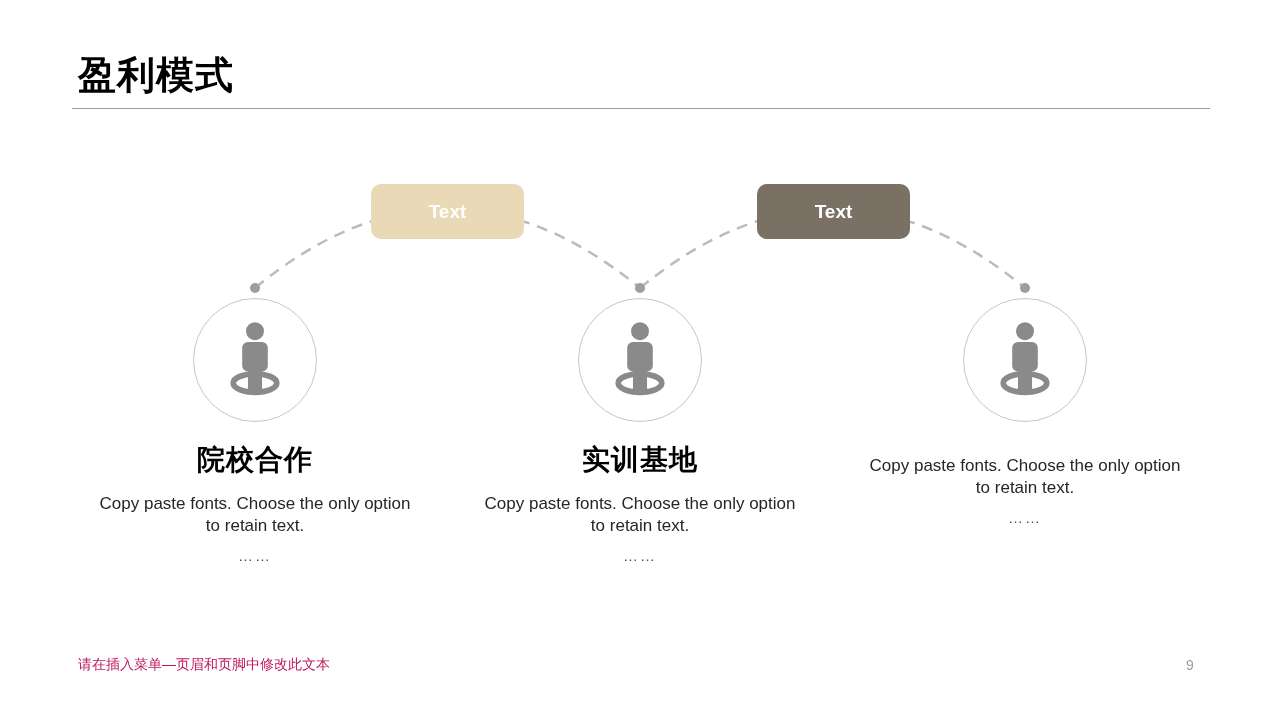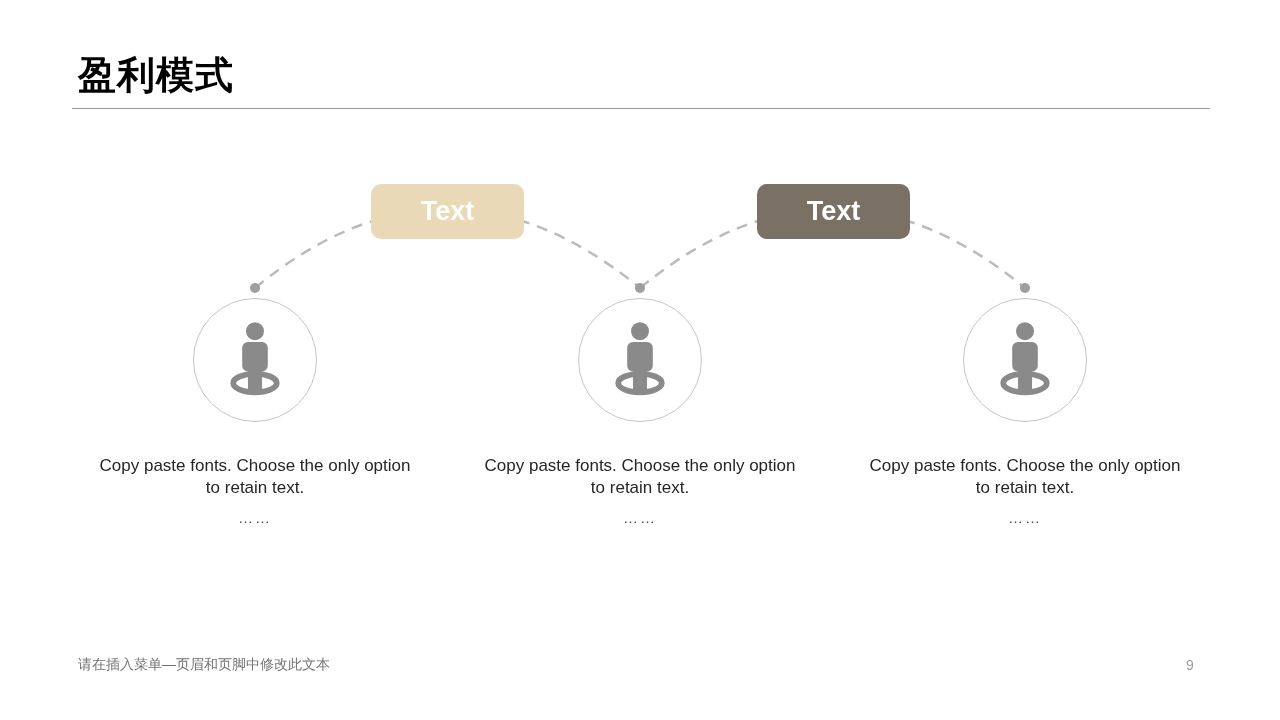--- a/index.html
+++ b/index.html
@@ -48,21 +48,21 @@
   
   .connector-box {
     position: absolute;
     top: 184px;
     width: 153px;
     height: 55px;
     border-radius: 10px;
     display: flex;
     align-items: center;
     justify-content: center;
-    font-size: 27px;
+    font-size: 19px;
     font-weight: bold;
     color: #ffffff;
   }
   .connector-box.box-1 { left: 371px; background: #ead9b6; }
   .connector-box.box-2 { left: 757px; background: #7a7164; }
 
   
   .node-circle {
     position: absolute;
     top: 298px;
@@ -110,21 +110,21 @@
     color: #4d4d4d;
     letter-spacing: 2px;
   }
 
   
   .footer-note {
     position: absolute;
     left: 78px;
     top: 656px;
     font-size: 14px;
-    color: #737373;
+    color: #be185d;
   }
   .page-number {
     position: absolute;
     left: 1186px;
     top: 657px;
     font-size: 14px;
     color: #9e9e9e;
   }
 </style>
 </head>
@@ -169,24 +169,26 @@
   <div class="node-circle node-3">
     <svg class="person-icon" viewBox="0 0 100 122" xmlns="http://www.w3.org/2000/svg">
       <ellipse cx="50" cy="97" rx="34" ry="14.5" fill="none" stroke="#8a8a8a" stroke-width="9"></ellipse>
       <circle cx="50" cy="16" r="14" fill="#8a8a8a"></circle>
       <rect x="30" y="33" width="40" height="46" rx="9" fill="#8a8a8a"></rect>
       <rect x="39" y="60" width="22" height="48" fill="#8a8a8a"></rect>
     </svg>
   </div>
 
   <div class="item-text col-1">
+    <div class="item-heading">院校合作</div>
     <div class="item-body">Copy paste fonts. Choose the only option to retain text.</div>
     <div class="item-ellipsis">……</div>
   </div>
   <div class="item-text col-2">
+    <div class="item-heading">实训基地</div>
     <div class="item-body">Copy paste fonts. Choose the only option to retain text.</div>
     <div class="item-ellipsis">……</div>
   </div>
   <div class="item-text col-3">
     <div class="item-body">Copy paste fonts. Choose the only option to retain text.</div>
     <div class="item-ellipsis">……</div>
   </div>
 
   <div class="footer-note">请在插入菜单—页眉和页脚中修改此文本</div>
   <div class="page-number">9</div>

